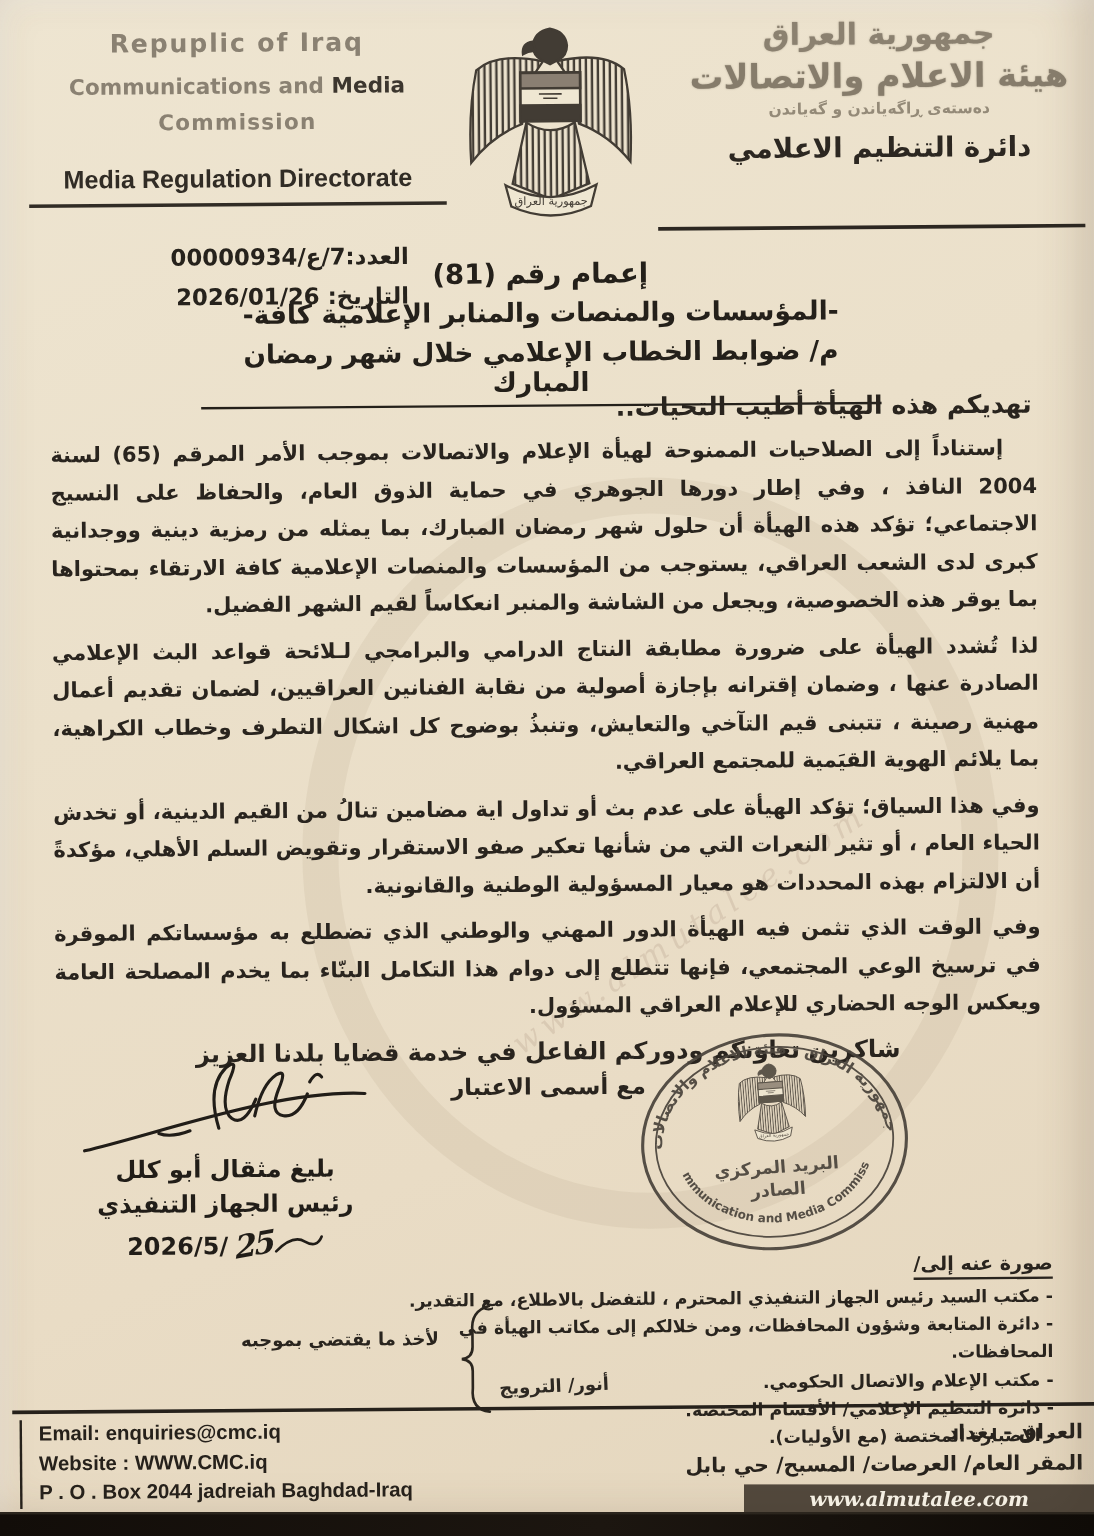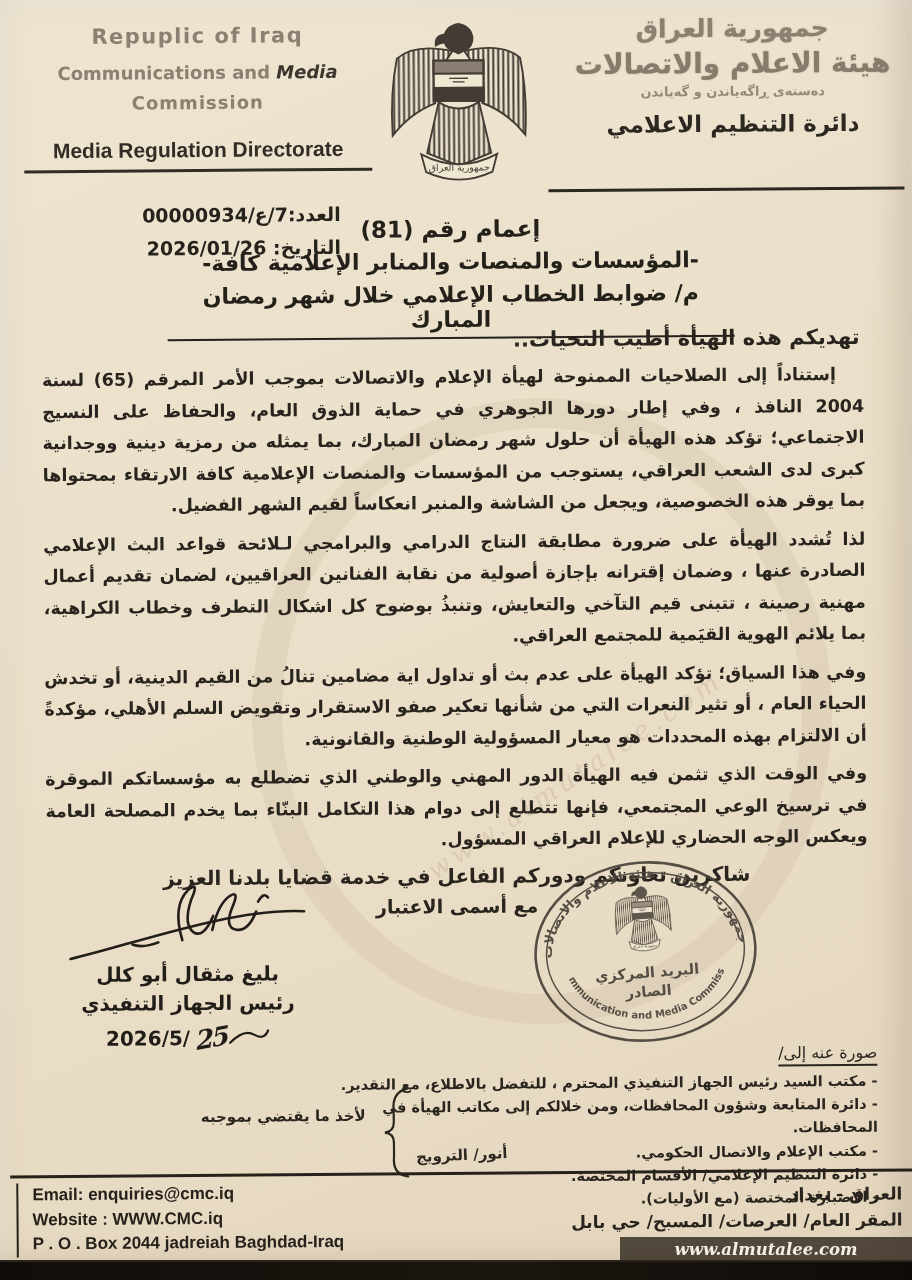--- a/index.html
+++ b/index.html
@@ -6,21 +6,21 @@
   #page{position:relative;width:912px;height:1280px;overflow:hidden;
         background:linear-gradient(158deg,#eee5d1 0%,#ebe0ca 38%,#e9dcc5 68%,#e4d6bd 100%);
         font-family:"DejaVu Sans",sans-serif;color:#29241e;
         box-shadow:inset -10px -14px 38px rgba(90,70,50,.22), inset 4px 4px 18px rgba(255,255,255,.35);}
   .content{position:absolute;inset:0;transform:rotate(-0.45deg);}
 
   
   .hdr-en{position:absolute;left:28px;top:22px;width:348px;text-align:center;}
   .hdr-en .l1{font-size:21px;letter-spacing:1.5px;color:#8a8172;font-weight:bold;}
   .hdr-en .l2{font-size:18px;margin-top:14px;color:#8a8172;font-weight:bold;}
-  .hdr-en .l2 .dark{color:#3c362e;font-style:italic;}
+  .hdr-en .l2 .dark{color:#3c362e;}
   .hdr-en .l3{font-size:18px;margin-top:9px;color:#8a8172;font-weight:bold;letter-spacing:1px;}
   .hdr-en .dir{margin-top:25px;font-size:21px;font-weight:bold;color:#312c25;padding-bottom:7px;
                border-bottom:3.5px solid #312c25;font-family:"Liberation Sans",sans-serif;}
   .emblem{position:absolute;left:386px;top:10px;width:154px;height:190px;}
   .hdr-ar{position:absolute;right:8px;top:16px;width:334px;text-align:center;direction:rtl;}
   .hdr-ar .cal1{font-size:25px;font-weight:bold;color:#8b8170;text-shadow:0 0 1.5px rgba(139,129,112,.7);}
   .hdr-ar .cal2{font-size:28px;font-weight:bold;color:#867c6b;margin-top:4px;text-shadow:0 0 1.5px rgba(134,124,107,.7);}
   .hdr-ar .cal3{font-size:13px;font-weight:bold;color:#948a78;margin-top:4px;}
   .hdr-ar .dir-ar{font-size:23px;font-weight:bold;color:#2c2721;margin-top:12px;}
   .ar-rule{position:absolute;right:4px;top:190px;width:356px;border-top:3px solid #2c2721;}
@@ -53,21 +53,21 @@
             display:flex;align-items:center;justify-content:center;gap:6px;}
   .hand-day{font-size:26px;font-style:italic;transform:rotate(-10deg) skewX(-8deg);
             font-family:"DejaVu Serif",serif;letter-spacing:-2px;}
   .day-swoosh{margin-left:-6px;}
 
   
   .stamp{position:absolute;left:526px;top:858px;transform:rotate(-4deg);opacity:.93;}
 
   
   .dist{position:absolute;right:38px;top:1046px;width:572px;direction:rtl;color:#29241e;}
-  .dist-h{display:inline-block;font-size:16px;font-weight:normal;border-bottom:2px solid #29241e;
+  .dist-h{display:inline-block;font-size:16px;font-weight:bold;border-bottom:2px solid #29241e;
           padding-bottom:2px;margin-bottom:4px;}
   .dist-item{font-size:14.5px;font-weight:bold;line-height:1.6;}
   .brace{position:absolute;left:378px;top:1086px;}
   .take-note{position:absolute;left:182px;top:1106px;width:195px;text-align:center;direction:rtl;
              font-size:15px;font-weight:bold;color:#29241e;}
   .anwar{position:absolute;left:412px;top:1146px;direction:rtl;font-size:15px;font-weight:bold;
          transform:rotate(-2deg);color:#2d2822;}
 
   
   .f-rule-top{position:absolute;left:6px;right:2px;top:1172px;border-top:3.5px solid #26211b;}

